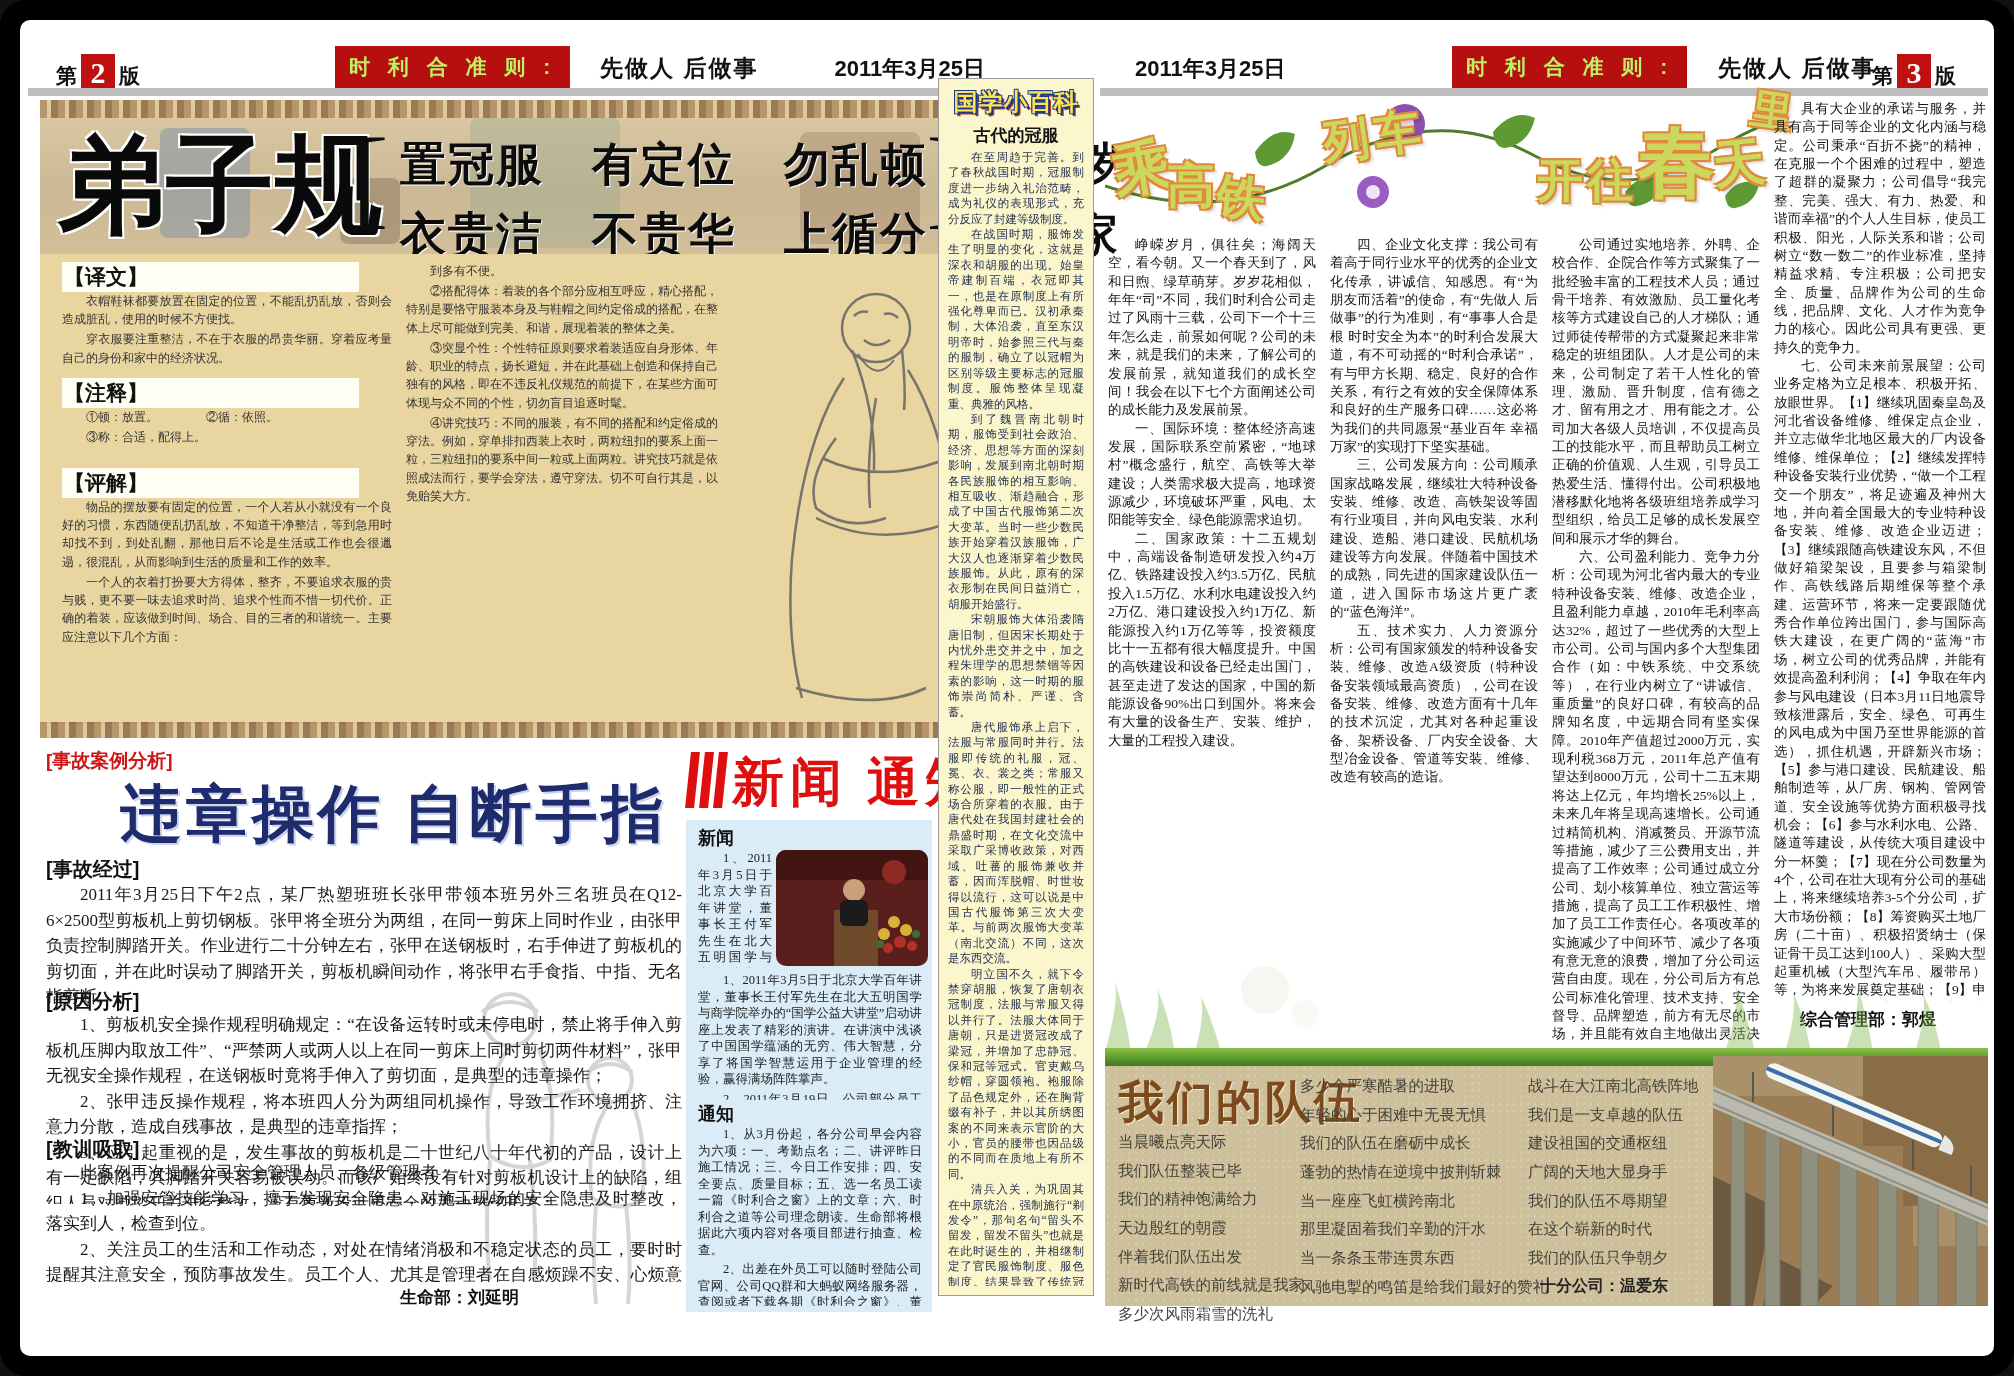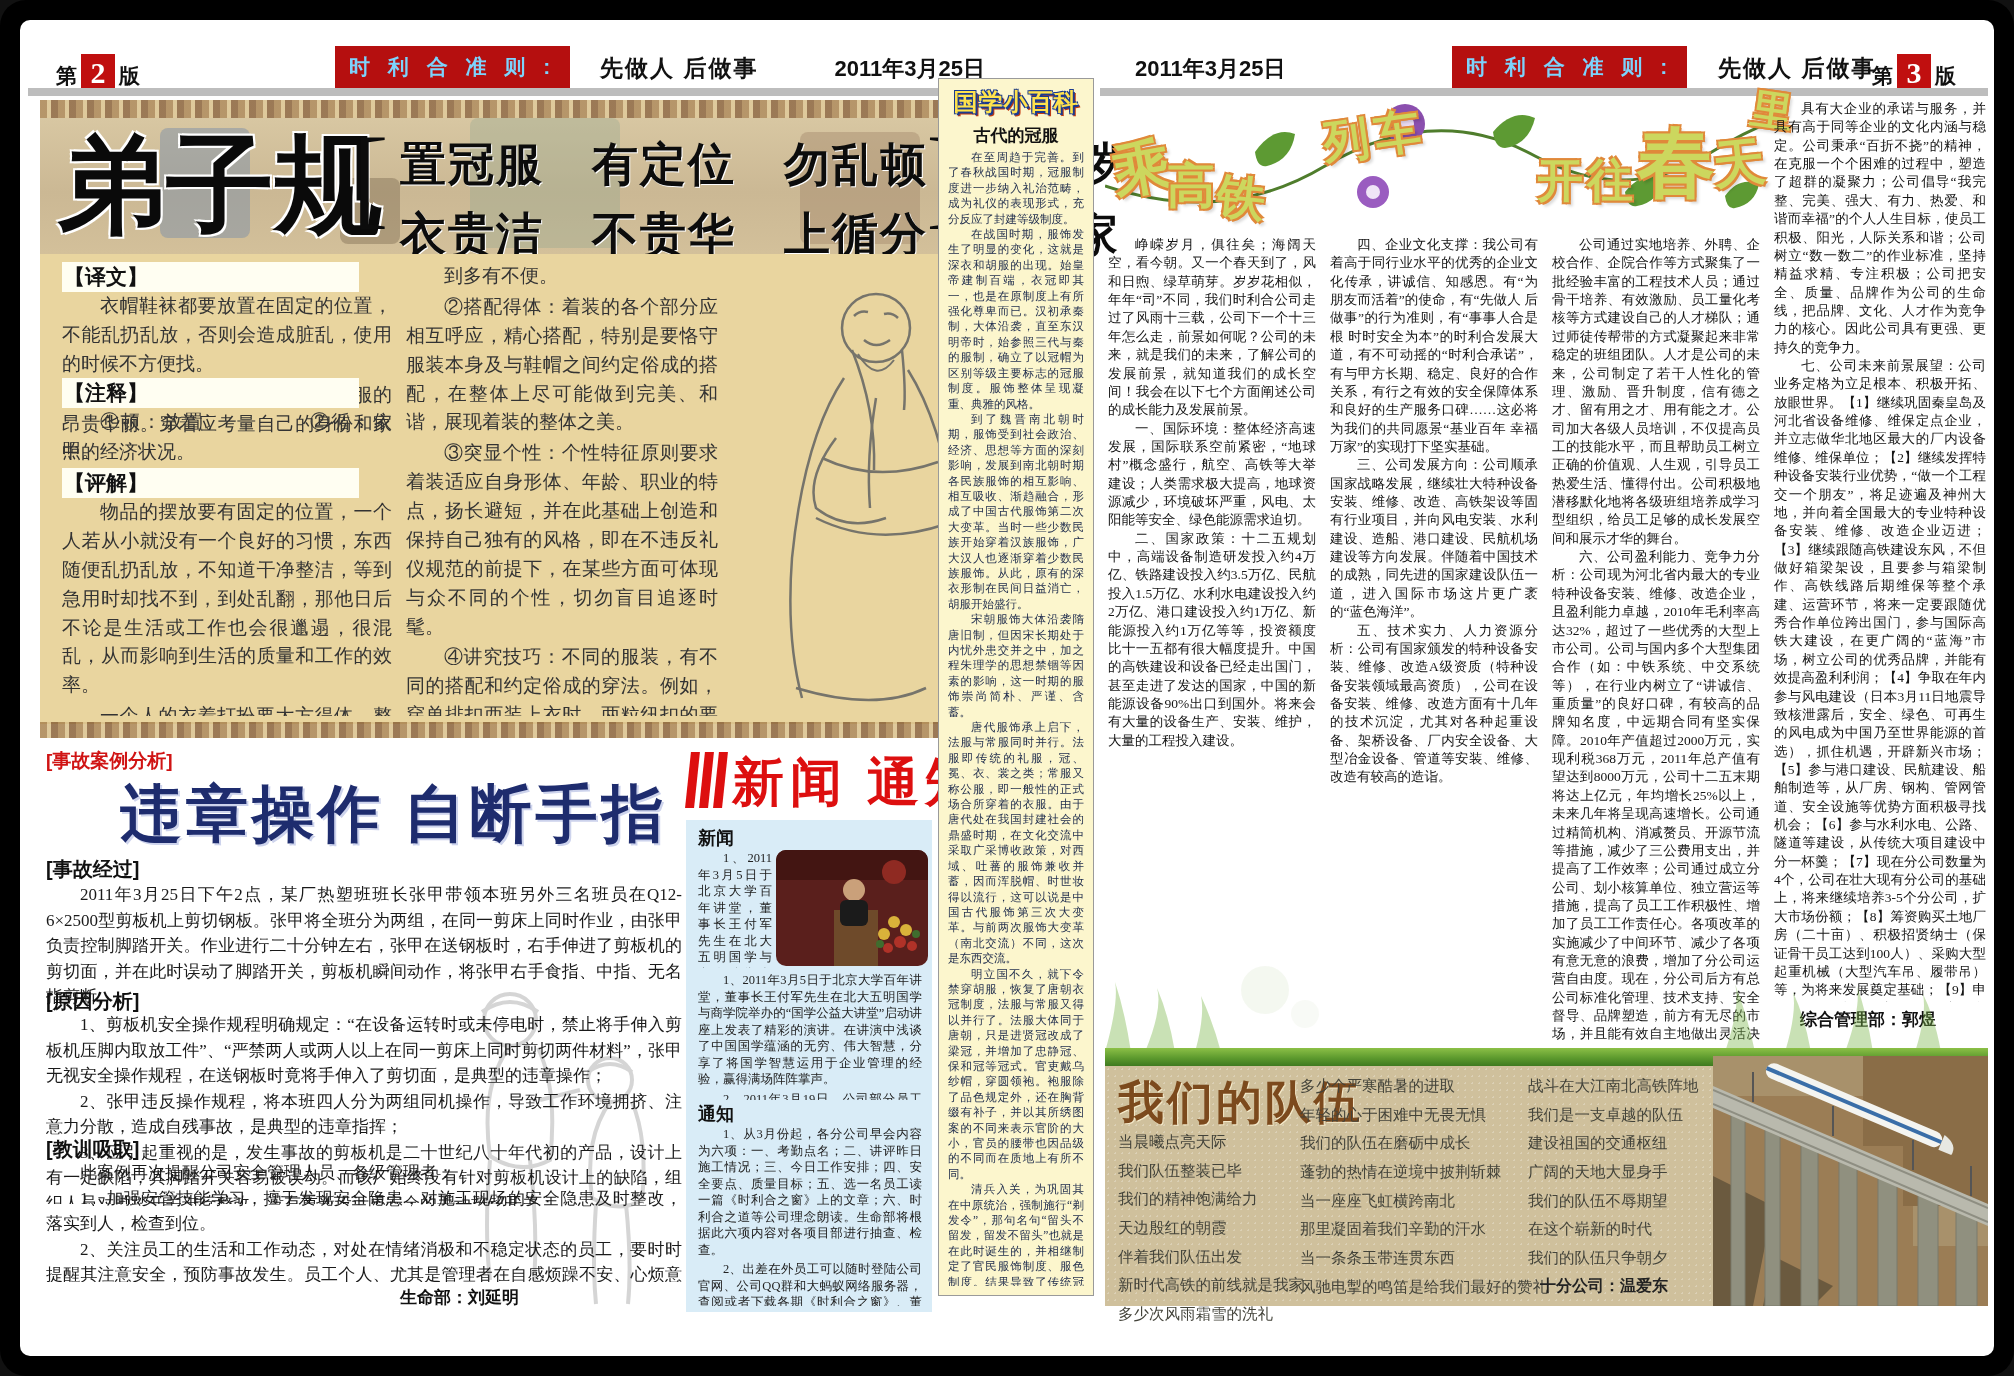--- a/index.html
+++ b/index.html
@@ -5,40 +5,40 @@
   html,body{margin:0;padding:0;background:#111;}
   .sheet{position:relative;width:2014px;height:1376px;background:#000;border-radius:26px;overflow:hidden;
          font-family:"Liberation Serif","DejaVu Serif",serif;}
   .paper{position:absolute;left:20px;top:20px;width:1974px;height:1336px;background:#fff;border-radius:10px;}
   .abs{position:absolute;}
   .sans{font-family:"Liberation Sans","DejaVu Sans",sans-serif;}
   
   .pg-label{font-weight:bold;font-size:21px;color:#111;}
   .pg-num{display:inline-block;background:#c00f0f;color:#fff;font-size:30px;font-weight:bold;
           width:34px;height:38px;line-height:38px;text-align:center;margin:0 4px;font-family:"Liberation Serif",serif;}
-  .motto-box{background:#b50f0f;color:#7dd3fc;font-weight:bold;font-size:21px;letter-spacing:6px;
+  .motto-box{background:#b50f0f;color:#bef264;font-weight:bold;font-size:21px;letter-spacing:6px;
              padding:7px 14px;white-space:nowrap;}
   .motto-txt{font-weight:bold;font-size:23px;color:#111;letter-spacing:2px;}
   .date-txt{font-weight:bold;font-size:22px;color:#111;}
   .grey-rule{background:#bdbdbd;height:8px;}
   
   .deco-strip{background:repeating-linear-gradient(90deg,#a9834f 0 7px,#d9c08a 7px 11px,#8a6238 11px 18px);
               opacity:.85;}
   .banner-bg{background:linear-gradient(180deg,#d8c7a2 0%,#cbb894 55%,#d3c09a 100%);overflow:hidden;}
   .banner-blob{position:absolute;border-radius:8px;opacity:.5;}
   .dzg-title{font-size:108px;font-weight:900;color:#0a0a0a;line-height:1;
              text-shadow:2px 2px 0 #fff,-2px -2px 0 #fff,2px -2px 0 #fff,-2px 2px 0 #fff;}
   .verse{font-size:46px;font-weight:900;color:#0c0c0c;letter-spacing:2px;white-space:nowrap;
          text-shadow:1px 1px 0 #fff;}
   .bracket{font-size:110px;font-weight:400;color:#0c0c0c;line-height:.9;}
   
   .tan{background:#e9d59f;}
   .sec-head{font-weight:900;font-size:21px;color:#111;background:#fffef2;display:inline-block;
             padding:1px 10px 1px 2px;width:285px;}
-  .kai{font-size:19px;color:#333;line-height:1.52;text-align:justify;}
+  .kai{font-size:12px;color:#333;line-height:1.52;text-align:justify;}
   .kai p{margin:0 0 2px 0;text-indent:2em;}
   
   .kicker{color:#d01414;font-weight:bold;font-size:19px;font-family:"Liberation Sans",sans-serif;}
   .acc-title{font-size:62px;font-weight:900;color:#1e2c6e;letter-spacing:4px;
              text-shadow:2px 2px 0 #cdd3ec;}
   .acc-h{font-weight:900;font-size:20px;color:#111;font-family:"Liberation Sans",sans-serif;}
   .body-txt{font-size:17px;color:#1a1a1a;line-height:1.5;text-align:justify;}
   .body-txt p{margin:0;text-indent:2em;}
   .sig{font-weight:bold;font-size:17px;color:#111;text-align:left;font-family:"Liberation Sans",sans-serif;}
   

